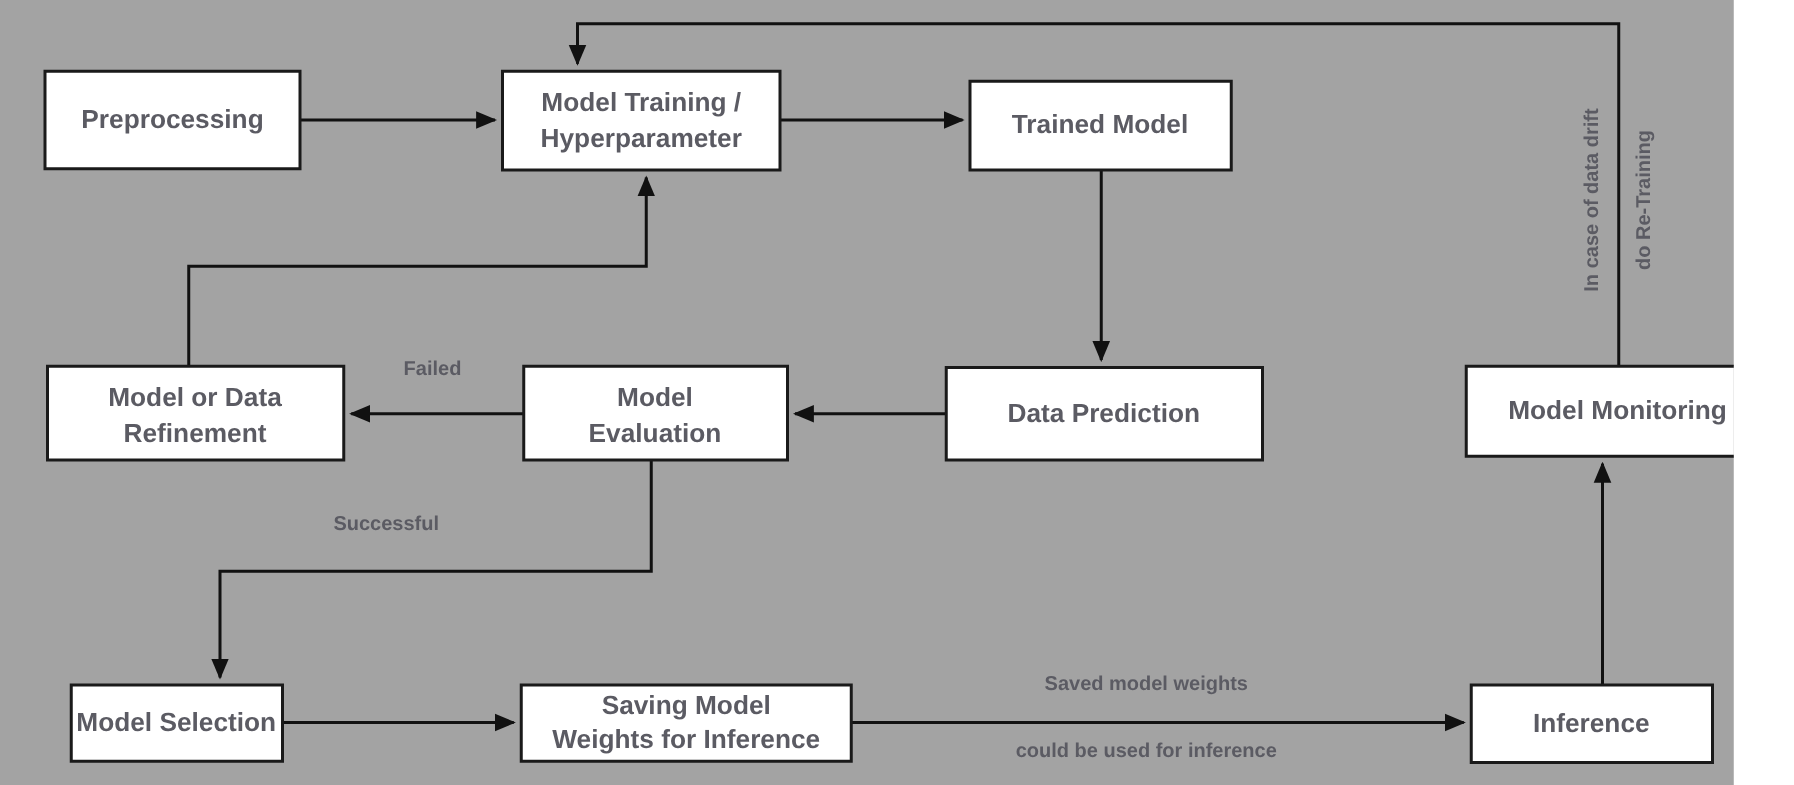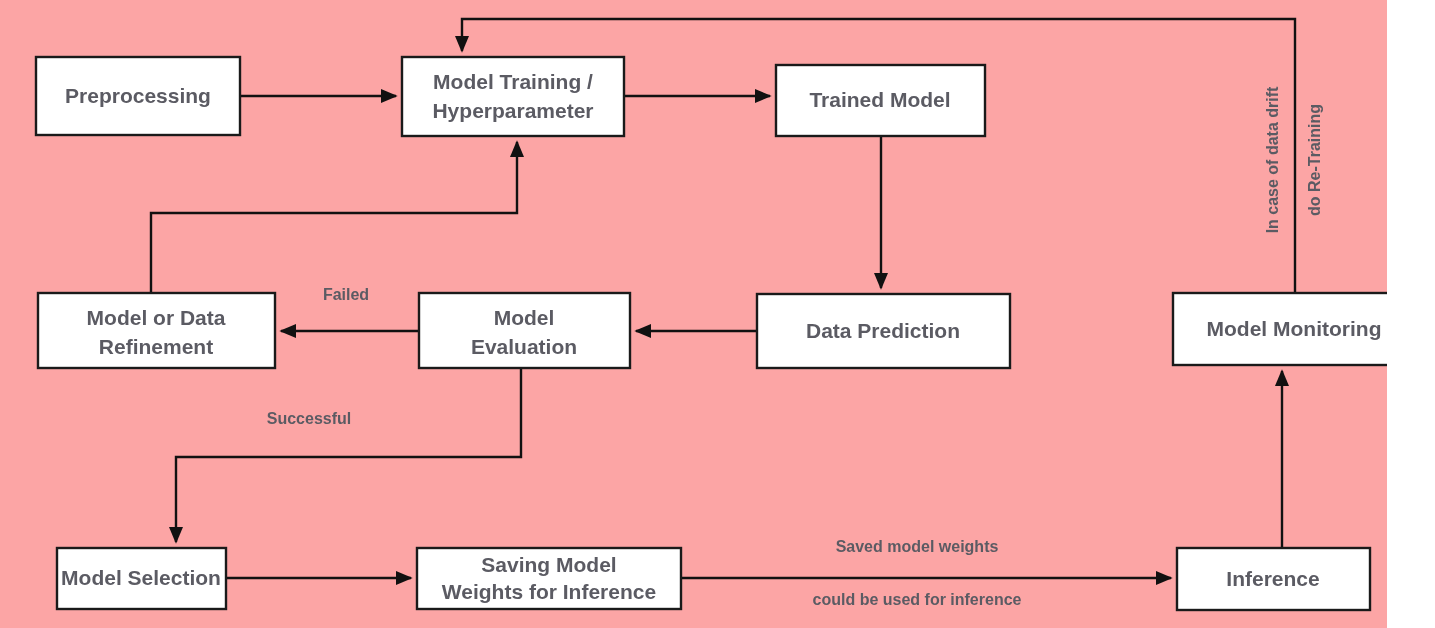--- a/index.html
+++ b/index.html
@@ -4,21 +4,21 @@
 <style>
   html, body {
     margin: 0;
     padding: 0;
     background: #ffffff;
   }
   #canvas {
     position: relative;
     width: 1387px;
     height: 628px;
-    background: #fca5a5;
+    background: #a3a3a3;
     overflow: hidden;
     font-family: "Liberation Sans", sans-serif;
   }
   svg.layer {
     position: absolute;
     top: 0;
     left: 0;
     width: 1435px;
     height: 628px;
   }

